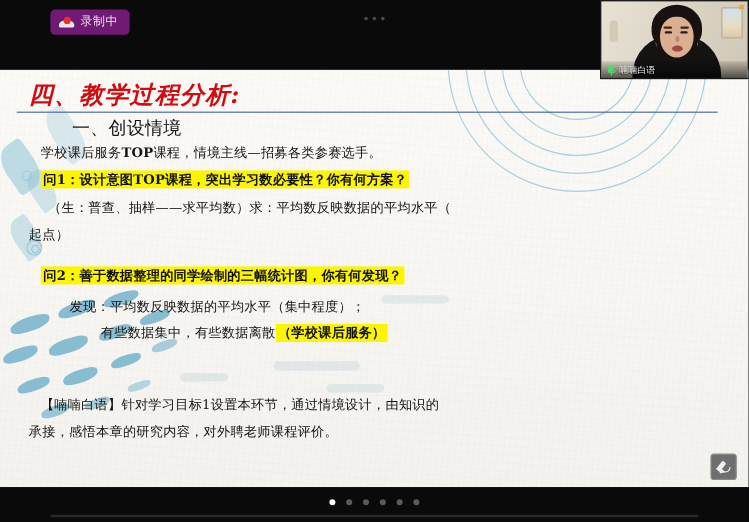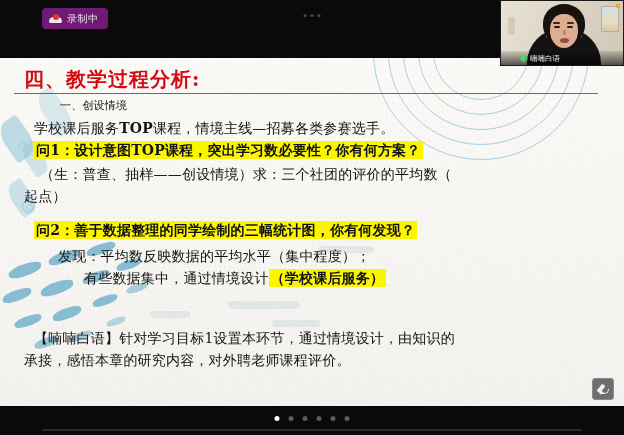--- a/index.html
+++ b/index.html
@@ -98,21 +98,21 @@
   .v-mouth {
     position:absolute; left:59px; top:37px; width:9px; height:5px;
     background:#9c4a42; border-radius:50%; z-index:3;
   }
   .v-nose {
     position:absolute; left:62px; top:29px; width:3px; height:5px;
     background:rgba(160,105,80,.55); border-radius:2px; z-index:3;
   }
   .v-namebar {
     position:absolute; left:0; bottom:0; width:100%; height:14px;
-    display:flex; align-items:center; gap:3px; padding-left:18px;
+    display:flex; align-items:center; gap:3px; padding-left:4px;
     background:linear-gradient(180deg,rgba(0,0,0,.1),rgba(0,0,0,.62));
     z-index:6;
   }
   .mic-ic { position:relative; width:8px; height:9px; }
   .mic-ic .cap { position:absolute; left:2px; top:0; width:4px; height:6px; background:#4ddc6a; border-radius:2px; }
   .mic-ic .arc { position:absolute; left:0.5px; top:4.5px; width:7px; height:3px; border:1px solid #4ddc6a; border-top:none; border-radius:0 0 5px 5px; }
   .mic-ic .stem { position:absolute; left:3.5px; top:7px; width:1px; height:2px; background:#4ddc6a; }
   .v-name {
     color:#f2f2f2; font-size:7.5px; line-height:9px;
     font-family:"DejaVu Sans","Liberation Sans",sans-serif;
@@ -165,34 +165,35 @@
   .faint-bar {
     position:absolute; background:rgba(140,170,190,.18);
     border-radius:12px; pointer-events:none;
   }
 
   .title-row { position:absolute; left:24px; top:8px; }
   .title-cn {
     color:#d20b10; font-size:20px; font-weight:bold; letter-spacing:1px;
     font-family:"DejaVu Serif","Liberation Serif",serif;
     text-shadow:0 1px 0 rgba(255,255,255,.6);
+    font-style:italic;
   }
   .title-rule {
     position:absolute; left:14px; top:35px; width:584px; height:0;
     border-top:1.4px solid #4b6ea8;
   }
 
   .body-txt {
     position:absolute; left:0; top:0; width:624px;
     color:#141414;
   }
   .ln {
     position:absolute; white-space:nowrap;
     font-family:"DejaVu Serif","Liberation Serif",serif;
-    font-size:14px; color:#121212; letter-spacing:.2px;
+    font-size:11px; color:#121212; letter-spacing:.2px;
   }
   .hl { background:#fcf500; padding:1px 2px; font-weight:bold; }
   .bold { font-weight:bold; }
 
   
   .pen-btn {
     position:absolute; right:10px; bottom:6px; width:22px; height:22px;
     background:#6e6e6e; border:1px solid #8a8a8a; border-radius:3px;
     display:flex; align-items:center; justify-content:center; z-index:8;
   }
@@ -313,42 +314,42 @@
       <span class="b" style="left:106px;top:80px;width:20px;height:7px;opacity:.5;"></span>
     </div>
 
     <div class="title-row">
       <span class="title-cn">四、教学过程分析:</span>
     </div>
     <div class="title-rule"></div>
 
     <div class="body-txt">
 
-      <div class="ln" style="left:60px;top:40px;font-size:11px;">一、创设情境</div>
+      <div class="ln" style="left:60px;top:40px;font-size:15px;">一、创设情境</div>
 
       <div class="ln" style="left:34px;top:62px;">
         <span>学校课后服务</span><span class="bold">TOP</span><span>课程，情境主线—招募各类参赛选手。</span>
       </div>
 
       <div class="ln" style="left:34px;top:84px;">
         <span class="hl"><span>问1：设计意图</span><span>TOP</span><span>课程，突出学习数必要性？你有何方案？</span></span>
       </div>
 
-      <div class="ln" style="left:40px;top:108px;">（生：普查、抽样——创设情境）求：三个社团的评价的平均数（</div>
+      <div class="ln" style="left:40px;top:108px;">（生：普查、抽样——求平均数）求：平均数反映数据的平均水平（</div>
 
       <div class="ln" style="left:24px;top:130px;">起点）</div>
 
       <div class="ln" style="left:34px;top:164px;">
         <span class="hl">问2：善于数据整理的同学绘制的三幅统计图，你有何发现？</span>
       </div>
 
       <div class="ln" style="left:58px;top:190px;">发现：平均数反映数据的平均水平（集中程度）；</div>
 
       <div class="ln" style="left:84px;top:212px;">
-        <span>有些数据集中，通过情境设计</span><span class="hl">（学校课后服务）</span>
+        <span>有些数据集中，有些数据离散</span><span class="hl">（学校课后服务）</span>
       </div>
 
       <div class="ln" style="left:34px;top:272px;">【喃喃白语】针对学习目标1设置本环节，通过情境设计，由知识的</div>
 
       <div class="ln" style="left:24px;top:294px;">承接，感悟本章的研究内容，对外聘老师课程评价。</div>
     </div>
 
     <div class="pen-btn">
       <span class="pen-ic">
         <span class="nib"></span>

